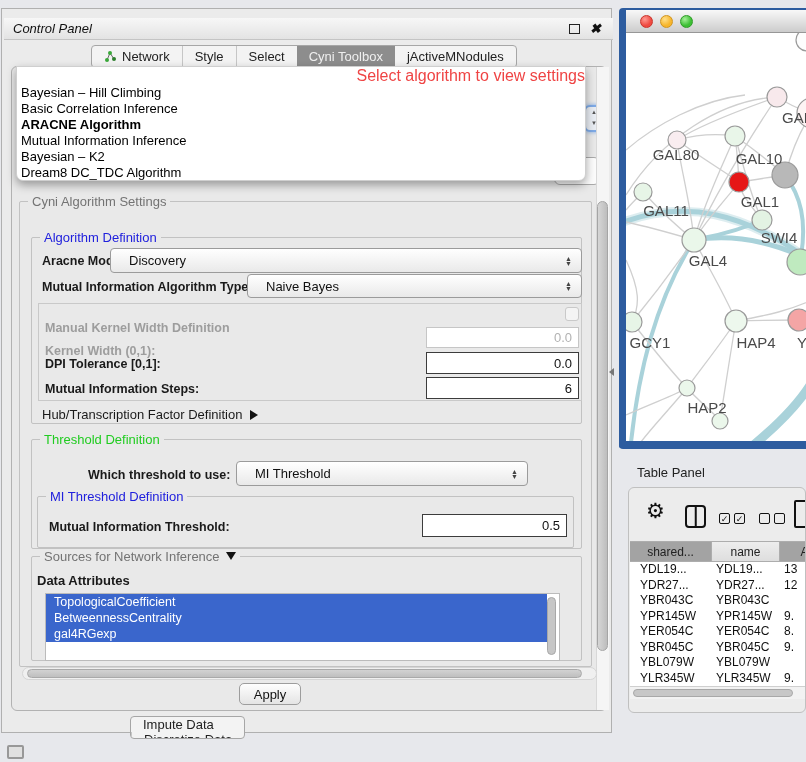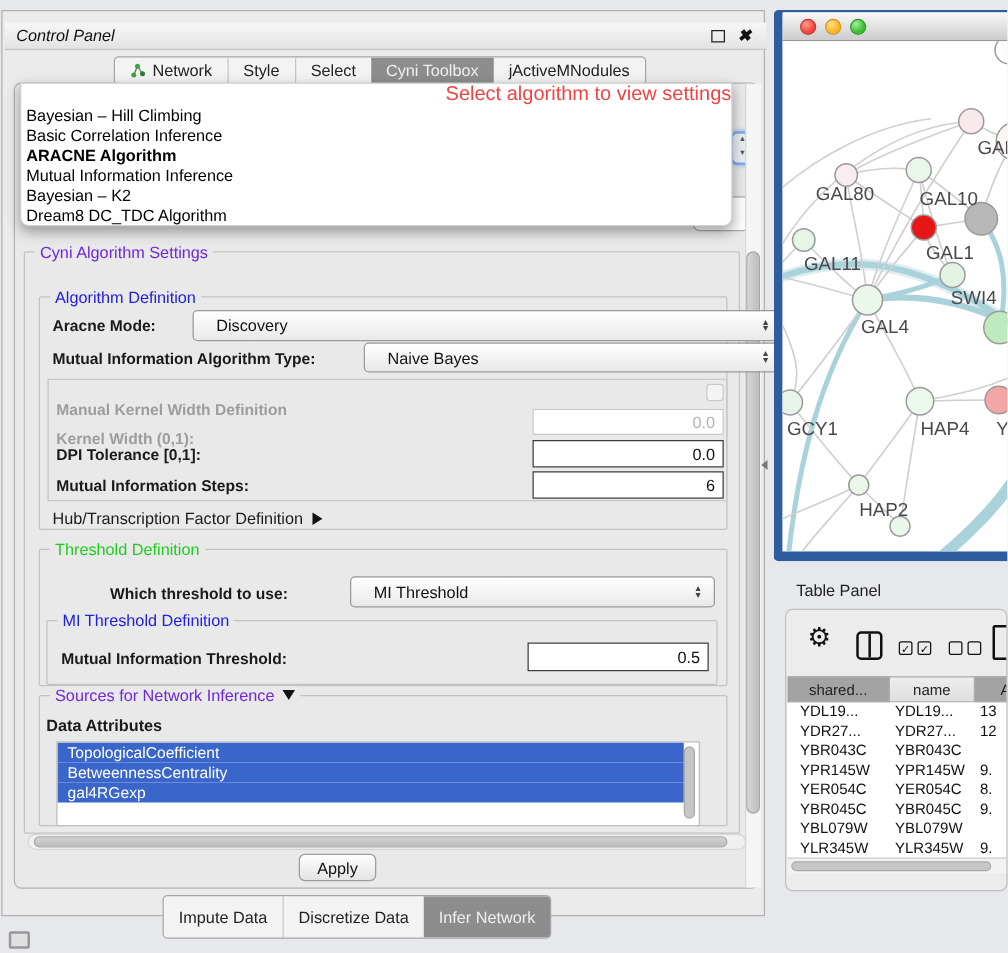--- a/index.html
+++ b/index.html
@@ -42,29 +42,29 @@
 
   
   .v-track { left:594px; top:58px; width:13px; height:643px; background:#f5f5f5;
              border-left:1px solid #d8d8d8; }
   .v-thumb { left:595px; top:192px; width:11px; height:450px; border-radius:6px;
              background:linear-gradient(90deg,#d6d6d6,#bdbdbd); border:1px solid #a5a5a5; }
 
   
   .group { border:1px solid #c2c2c2; border-radius:2px; }
   .group-label { position:absolute; top:-8px; left:8px; background:#e9e9e9; padding:0 4px;
-                 font-size:13px; color:#6d28d9; white-space:nowrap; }
+                 font-size:13px; color:#737373; white-space:nowrap; }
   .gl-blue  { color:#2020dd; }
   .gl-green { color:#21cc21; }
 
   .field-label { position:absolute; font-size:12.5px; font-weight:bold; color:#1a1a1a; white-space:nowrap; }
   .field-label.disabled { color:#9d9d9d;margin-top:12px; }
 
   .combo { position:absolute; background:linear-gradient(#ffffff,#e9e9e9);
-           border:1px solid #9b9b9b; border-radius:4px; font-size:13px; color:#111;margin-left:44px; }
+           border:1px solid #9b9b9b; border-radius:4px; font-size:13px; color:#111; }
   .combo .val { position:absolute; left:18px; top:0; bottom:0; display:flex; align-items:center; }
   .combo .arrows { position:absolute; right:9px; top:50%; transform:translateY(-50%);
                    font-size:7px; line-height:5px; color:#444; text-align:center; }
 
   .tfield { position:absolute; background:#fff; font-size:13px; color:#111;
             text-align:right; padding-right:6px; display:flex; align-items:center; justify-content:flex-end; }
   .tfield.strong { border:1.5px solid #3c3c3c; }
   .tfield.dim { border:1px solid #c6c6c6; color:#b2b2b2; }
 
   .checkbox { position:absolute; width:14px; height:14px; border:1px solid #c9c9c9;
@@ -83,22 +83,22 @@
                  border:1px solid #a8a8a8; border-radius:5px; }
   .h-track { left:20px; top:658px; width:575px; height:13px; background:#f0f0f0;
              border:1px solid #d5d5d5; border-radius:7px; }
   .h-thumb { left:25px; top:660px; width:555px; height:9px; background:linear-gradient(#d2d2d2,#bfbfbf);
              border:1px solid #a9a9a9; border-radius:5px; }
 
   .apply-btn { left:237px; top:674px; width:62px; height:22px; border:1px solid #9d9d9d;
                border-radius:5px; background:linear-gradient(#fefefe,#e4e4e4); font-size:13px;
                color:#111; display:flex; align-items:center; justify-content:center; }
 
-  .bottom-tabbar { left:128px; top:707px; height:35px; display:flex; z-index:5;
-                   border:1px solid #a6a6a6; border-radius:4px; background:#f3f3f3; overflow:hidden;}
+  .bottom-tabbar { left:128px; top:707px; height:23px; display:flex; z-index:5;
+                   border:1px solid #a6a6a6; border-radius:4px; background:#f3f3f3; overflow:hidden;flex-direction:column;}
 
   .dock-icon { left:7px; top:745px; width:17px; height:14px; border:2px solid #989898;
                background:#e0e0e0; border-radius:2px; }
   .splitter-arrow { left:609px; top:368px; width:0; height:0; border-right:5px solid #777;
                     border-top:4px solid transparent; border-bottom:4px solid transparent; }
 
   
   .popup { left:14px; top:57px; width:570px; height:115px; background:#fff; z-index:40;
            border:1px solid #cfcfcf; border-radius:0 0 7px 7px;
            box-shadow:0 4px 10px rgba(0,0,0,0.35); overflow:hidden; }

